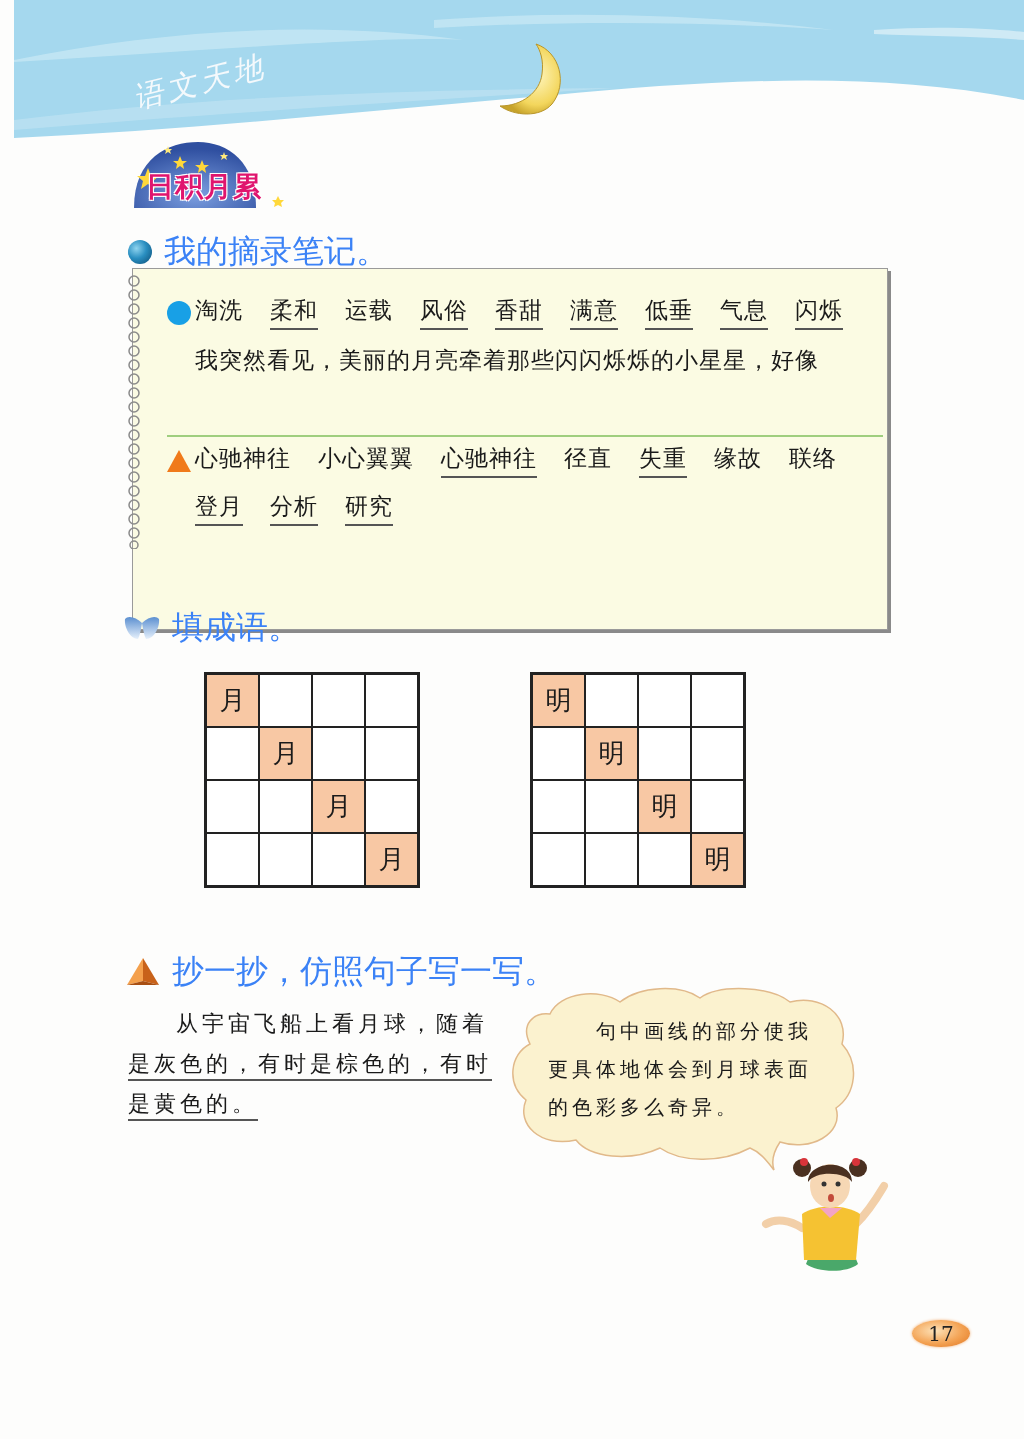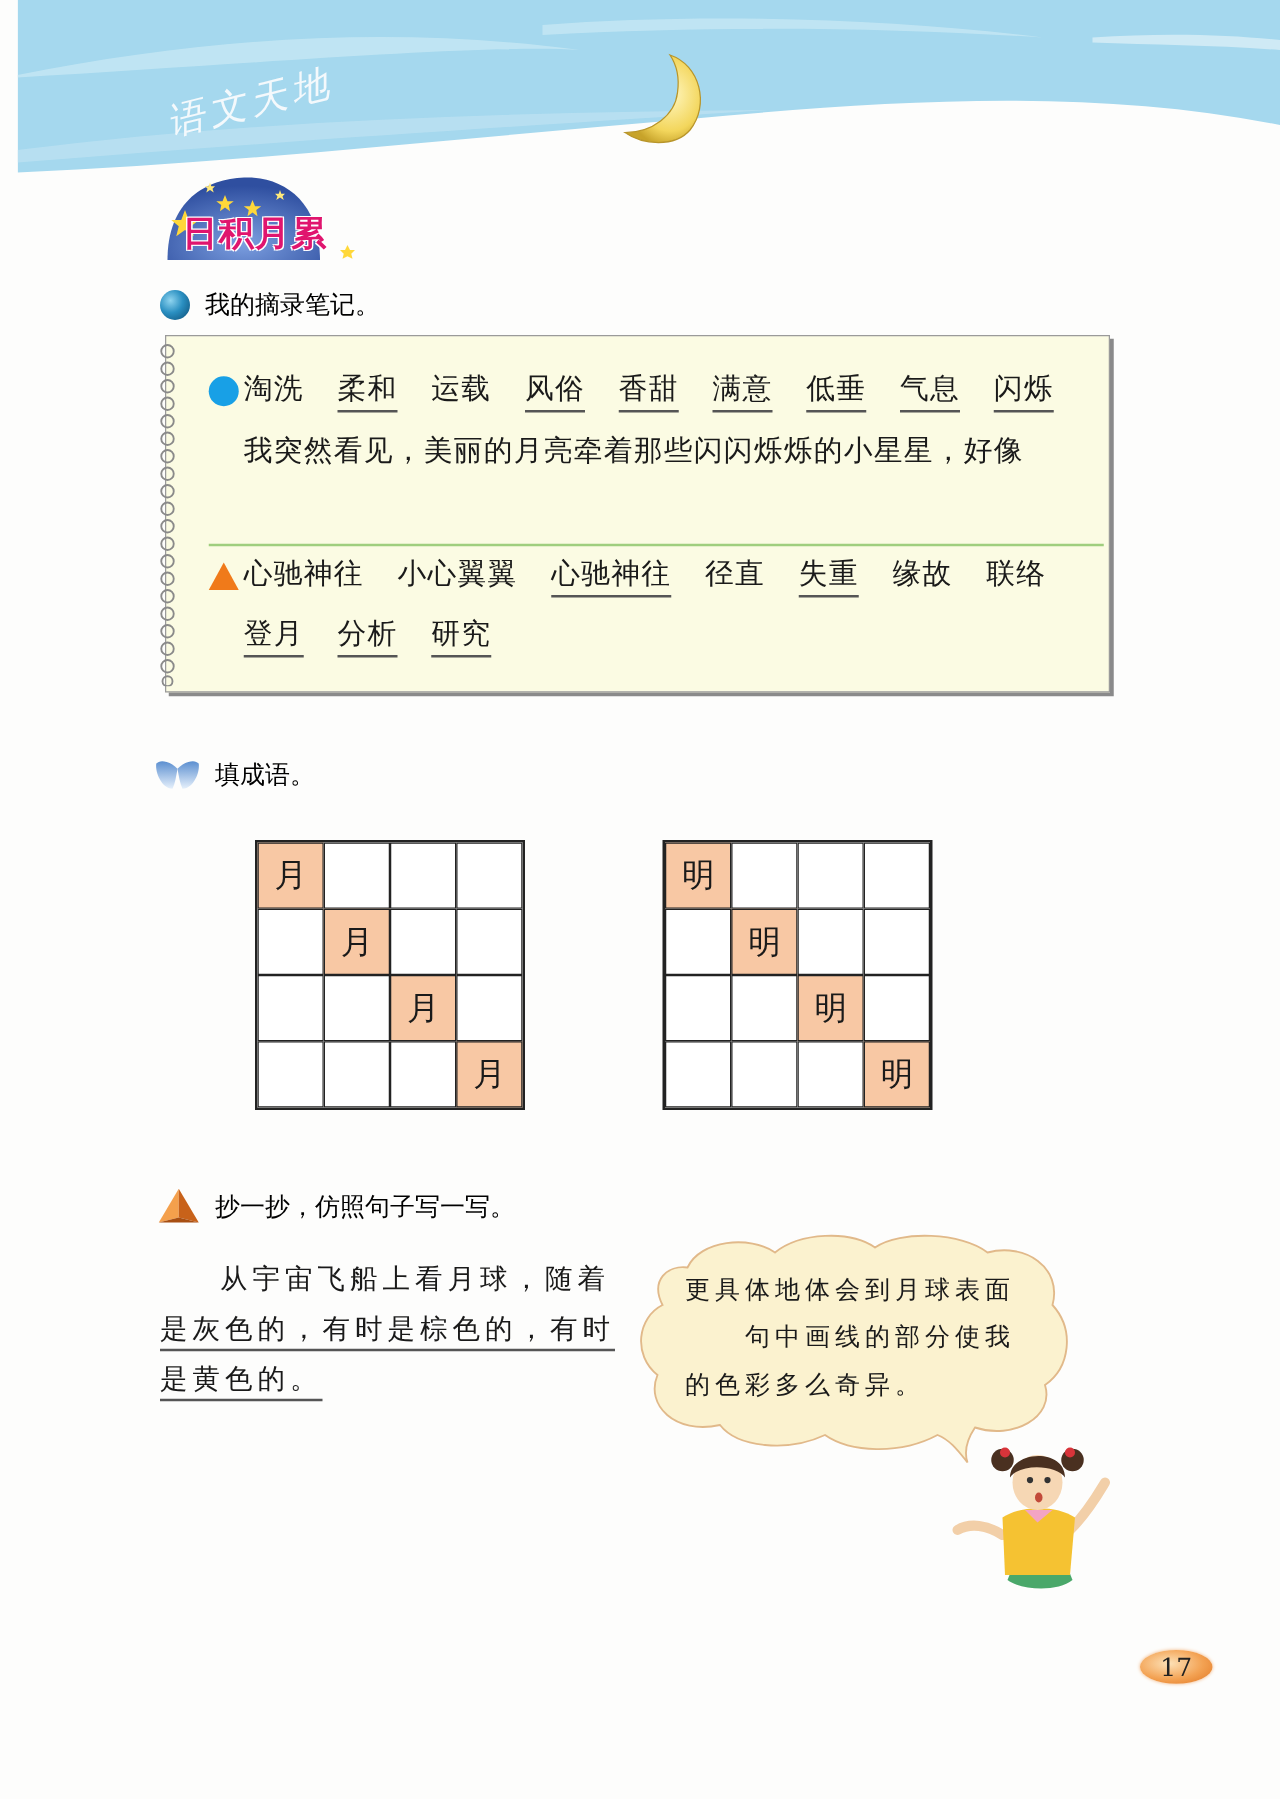--- a/index.html
+++ b/index.html
@@ -13,31 +13,31 @@
     position: absolute; left: 118px; top: 62px; font-size: 30px; color: #f4f9fc;
     transform: rotate(-14deg); letter-spacing: 4px; font-family: "DejaVu Serif", serif; font-style: italic;
   }
   .moon { position: absolute; left: 498px; top: 40px; }
   .badge { position: absolute; left: 128px; top: 138px; width: 162px; height: 72px; }
   .badge-text {
     position: absolute; left: 18px; top: 30px; font-size: 28px; font-weight: bold; color: #e0156e;
     font-family: "DejaVu Sans", sans-serif; letter-spacing: 1px;
     text-shadow: 1px 1px 0 #fff, -1px -1px 0 #fff, 1px -1px 0 #fff, -1px 1px 0 #fff;
   }
-  .sec-head { position: absolute; display: flex; align-items: center; font-family: "DejaVu Sans", sans-serif; font-size: 20px; color: #000000; }
+  .sec-head { position: absolute; display: flex; align-items: center; font-family: "DejaVu Sans", sans-serif; font-size: 32px; color: #3b82f6; }
   .sec1 { left: 128px; top: 230px; }
   .sec2 { left: 124px; top: 606px; text-align: center; }
   .sec3 { left: 126px; top: 950px; }
   .ball { width: 24px; height: 24px; border-radius: 50%; margin-right: 12px;
     background: radial-gradient(circle at 35% 35%, #8fd4ef 0%, #2a8fc1 45%, #0b4a72 100%); }
   .butterfly { width: 36px; height: 26px; margin-right: 12px; }
   .pyramid { width: 34px; height: 30px; margin-right: 12px; }
 
   .notebook {
-    position: absolute; left: 132px; top: 268px; width: 756px; height: 286px;
+    position: absolute; left: 132px; top: 268px; width: 756px; height: 362px;
     background: #fbfbe3; border: 1px solid #9a9a9a; box-shadow: 3px 3px 0 #8a8a8a;
   }
   .spiral { position: absolute; left: -8px; top: 4px; width: 18px; height: 276px; }
   .nb-row { position: absolute; left: 40px; display: flex; align-items: flex-end; font-size: 23px; white-space: nowrap; }
   .nb-row.r1 { top: 26px; left: 34px; }
   .nb-row.r2 { top: 76px; left: 62px; letter-spacing: 1px; }
   .nb-row.r3 { top: 124px; left: 62px; letter-spacing: 1px; }
   .nb-row.r4 { top: 174px; left: 34px; }
   .nb-row.r5 { top: 222px; left: 62px; }
   .word { margin-right: 27px; padding-bottom: 2px; border-bottom: 2px solid transparent; letter-spacing: 1px; }
@@ -241,22 +241,22 @@
 <div class="passage">
   <span class="line" style="padding-left:48px">从宇宙飞船上看月球，随着</span>
   <span class="line"><span class="ul">是灰色的，有时是棕色的，有时</span></span>
   <span class="line"><span class="ul">是黄色的。</span></span>
 </div>
 
 <svg class="bubble" viewBox="0 0 350 190">
   <path d="M40 30 C50 8 90 4 110 18 C130 2 170 0 190 14 C210 0 260 2 280 18 C310 10 340 30 332 60 C350 80 346 110 326 124 C334 150 300 168 270 158 C262 170 262 180 264 186 C256 176 250 168 240 164 C210 180 170 178 150 164 C120 178 80 174 66 156 C30 164 6 140 16 116 C-4 100 0 70 20 60 C10 40 24 28 40 30 Z" fill="#fbf2cf" stroke="#e1b98a" stroke-width="1.5"></path>
 </svg>
 <div class="bubble-text">
+  <span class="line" style="padding-left:48px">句中画线的部分使我</span>
   <span class="line">更具体地体会到月球表面</span>
-  <span class="line" style="padding-left:48px">句中画线的部分使我</span>
   <span class="line">的色彩多么奇异。</span>
 </div>
 
 <svg class="girl" viewBox="0 0 160 130">
   <path d="M20 80 C30 74 44 76 56 84" stroke="#f2cfa8" stroke-width="8" fill="none" stroke-linecap="round"></path>
   <path d="M110 80 C124 66 132 52 138 42" stroke="#f2cfa8" stroke-width="8" fill="none" stroke-linecap="round"></path>
   <path d="M60 120 C70 128 100 130 112 120 L108 110 L64 110 Z" fill="#4aa86a"></path>
   <path d="M56 70 L58 116 L110 116 L114 70 C100 60 70 60 56 70 Z" fill="#f5c232"></path>
   <path d="M74 64 L84 74 L96 64 Z" fill="#f3a4c4"></path>
   <ellipse cx="84" cy="42" rx="20" ry="22" fill="#f6d7b4"></ellipse>

